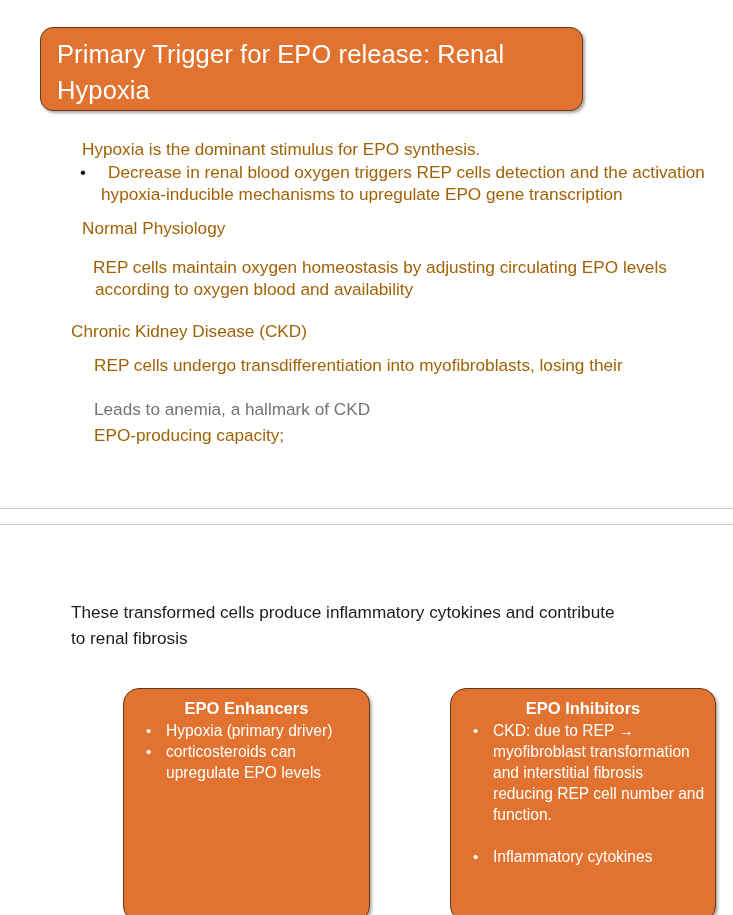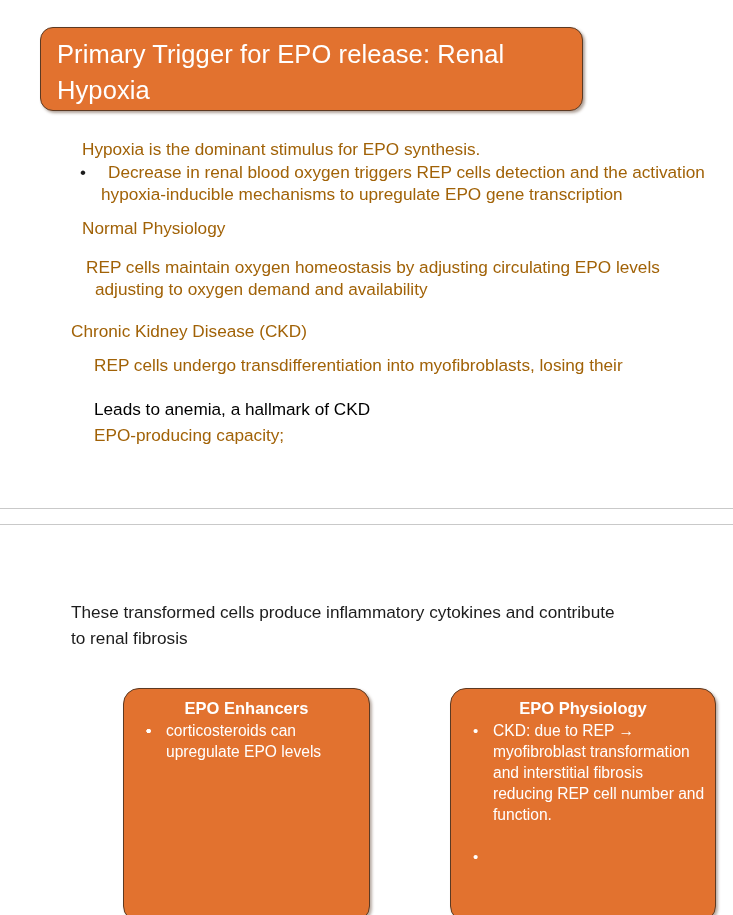--- a/index.html
+++ b/index.html
@@ -62,21 +62,21 @@
     white-space: nowrap;
   }
 
   .bullet-dot {
     position: absolute;
     font-size: 17px;
     line-height: 23px;
     color: #1c1c1c;
   }
 
-  .green { color: #000000; }
+  .green { color: #737373; }
 
   
   .divider {
     position: absolute;
     left: 0;
     width: 733px;
     height: 1px;
     background: #c9c9c9;
   }
   #divider-top  { top: 508px; }
@@ -176,22 +176,22 @@
   <div class="body-block">
 
     <div class="line" style="left:82px; top:138px;">Hypoxia is the dominant stimulus for EPO synthesis.</div>
 
     <div class="bullet-dot" style="left:80px; top:161px;">•</div>
     <div class="line" style="left:108px; top:161px;">Decrease in renal blood oxygen triggers REP cells detection and the activation</div>
     <div class="line" style="left:101px; top:183px;">hypoxia-inducible mechanisms to upregulate EPO gene transcription</div>
 
     <div class="line" style="left:82px; top:217px;">Normal Physiology</div>
 
-    <div class="line" style="left:86px; top:256px;">REP cells maintain oxygen homeostasis by adjusting circulating EPO levels</div>
-    <div class="line" style="left:95px; top:278px;">adjusting to oxygen demand and availability</div>
+    <div class="line" style="left:93px; top:256px;">REP cells maintain oxygen homeostasis by adjusting circulating EPO levels</div>
+    <div class="line" style="left:95px; top:278px;">according to oxygen blood and availability</div>
 
     <div class="line" style="left:71px; top:320px;">Chronic Kidney Disease (CKD)</div>
 
     <div class="line" style="left:94px; top:354px;">REP cells undergo transdifferentiation into myofibroblasts, losing their</div>
     <div class="line" style="left:94px; top:376px;margin-top:48px;">EPO-producing capacity;</div>
     <div class="line green" style="left:94px; top:398px;">Leads to anemia, a hallmark of CKD</div>
 
   </div>
 </div>
 
@@ -202,37 +202,39 @@
 <div id="slide-two">
 
   <div class="intro-text">These transformed cells produce inflammatory cytokines and contribute
 to renal fibrosis</div>
 
   <div class="info-box" id="box-enhancers">
     <div class="box-title">EPO Enhancers</div>
     <ul class="box-list">
       <li>
         <span class="bdot">•</span>
+        <span>Hypoxia (primary driver)</span>
       </li>
       <li>
         <span class="bdot">•</span>
       </li>
       <li>
         <span class="bdot">•</span>
         <span> corticosteroids can upregulate EPO levels</span>
       </li>
     </ul>
   </div>
 
   <div class="info-box" id="box-inhibitors">
-    <div class="box-title">EPO Physiology</div>
+    <div class="box-title">EPO Inhibitors</div>
     <ul class="box-list">
       <li>
         <span class="bdot">•</span>
         <span>CKD: due to REP → myofibroblast transformation and interstitial fibrosis reducing REP cell number and function.</span>
       </li>
       <li class="spaced">
         <span class="bdot">•</span>
+        <span>Inflammatory cytokines</span>
       </li>
     </ul>
   </div>
 
 </div>
 
 </body></html>

